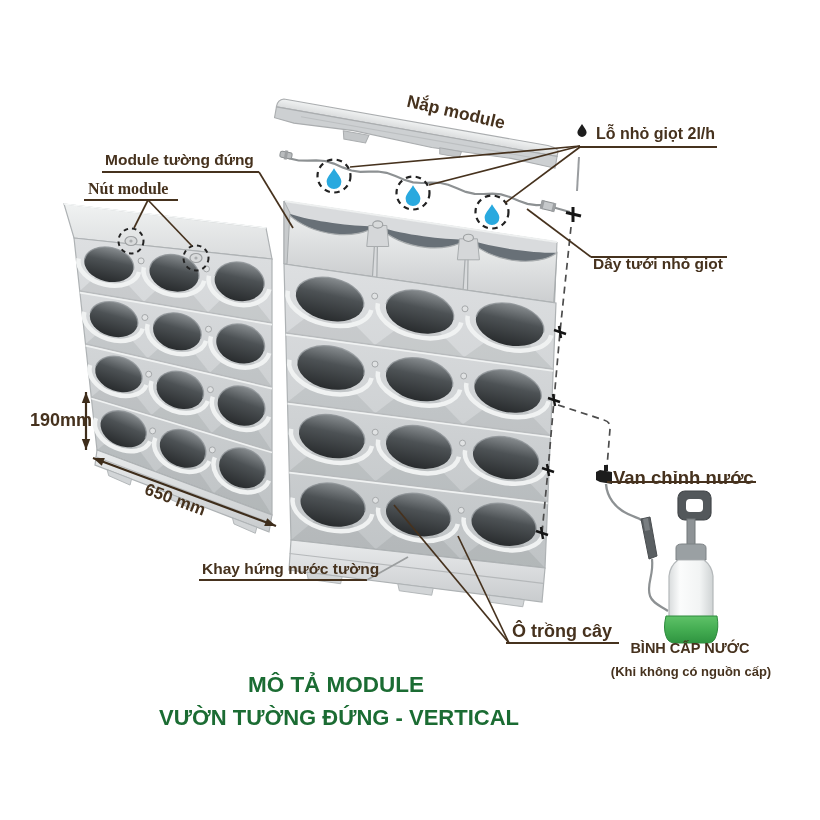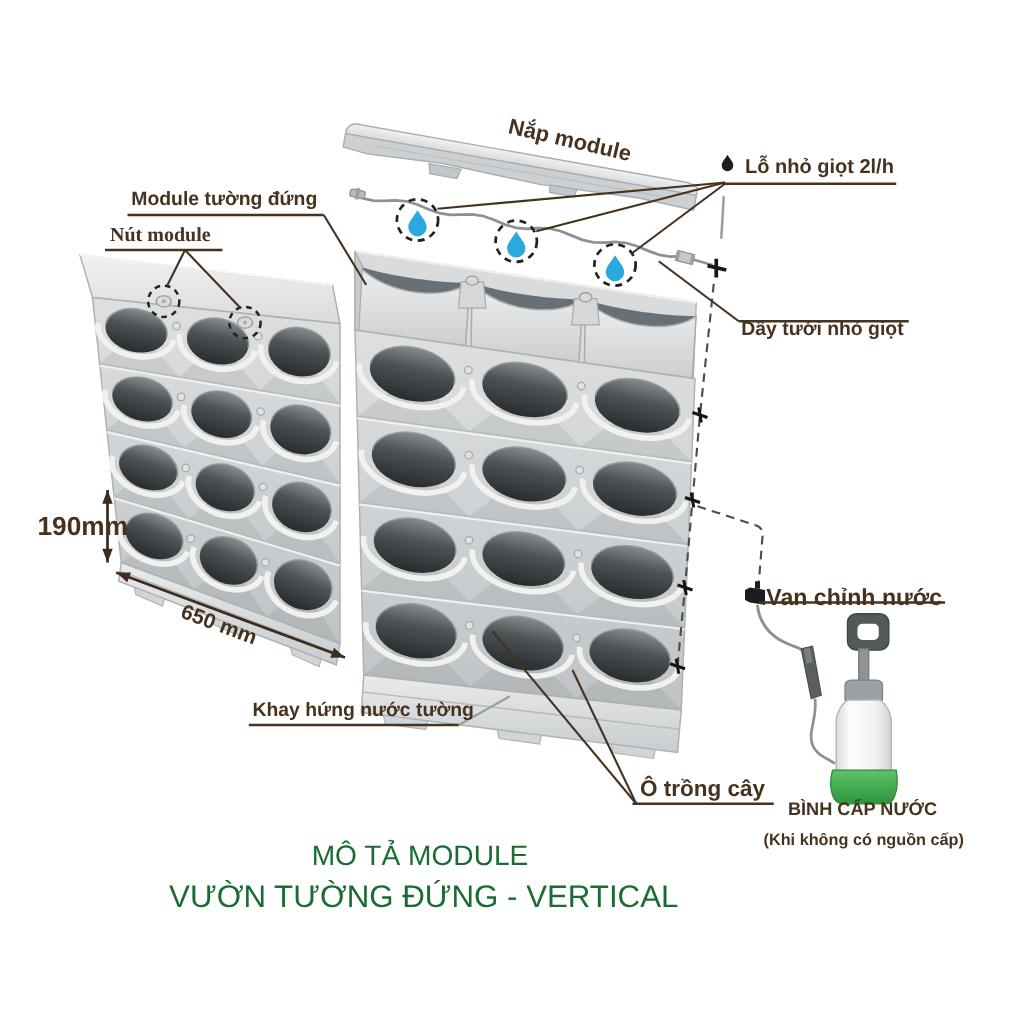--- a/index.html
+++ b/index.html
@@ -5,31 +5,31 @@
   html,body{margin:0;padding:0;background:#ffffff;}
   #stage{position:relative;width:820px;height:820px;background:#ffffff;overflow:hidden;
          font-family:"Liberation Sans","DejaVu Sans",sans-serif;}
   #art{position:absolute;left:0;top:0;}
   .lbl{position:absolute;font-weight:bold;color:var(--label-color);white-space:nowrap;line-height:1.05;}
   .lbl-lid{left:456px;top:112px;font-size:17.5px;transform:translate(-50%,-50%) rotate(13deg);}
   .lbl-driphole{left:596px;top:126px;font-size:16px;}
   .lbl-wallmodule{left:105px;top:152px;font-size:15.5px;text-align:right;}
   .lbl-plug{left:88px;top:181px;font-size:16px;font-family:Liberation Serif, serif;}
   .lbl-dripline{left:593px;top:239px;font-size:15.5px;margin-top:17px;}
-  .lbl-h190{left:30px;top:411px;font-size:21px;}
+  .lbl-h190{left:30px;top:411px;font-size:18px;}
   .lbl-w650{left:175px;top:500px;font-size:17px;transform:translate(-50%,-50%) rotate(20.4deg);}
   .lbl-tray{left:202px;top:561px;font-size:15.5px;}
   .lbl-cell{left:512px;top:622px;font-size:18px;}
   .lbl-valve{left:613px;top:468px;font-size:18.5px;}
   .lbl-tank{left:690px;top:649px;font-size:14.5px;transform:translate(-50%,-50%);}
   .lbl-tanknote{left:691px;top:672px;font-size:13px;transform:translate(-50%,-50%);}
-  .title{position:absolute;font-weight:normal;color:var(--title-color);white-space:nowrap;
+  .title{position:absolute;font-weight:bold;color:var(--title-color);white-space:nowrap;
          transform:translate(-50%,-50%);}
   .title-1{left:336px;top:685px;font-size:22.5px;}
-  .title-2{left:339px;top:718px;font-size:25px;}
+  .title-2{left:339px;top:718px;font-size:22px;}
 </style>
 </head>
 <body>
 
 <div id="stage">
   <svg id="art" width="820" height="820" viewBox="0 0 820 820">
       <defs>
  <linearGradient id="gFace" x1="0" y1="0" x2="0" y2="1">
    <stop offset="0" stop-color="#dddfe1"></stop>
           <stop offset="0.5" stop-color="#cfd2d4"></stop>

